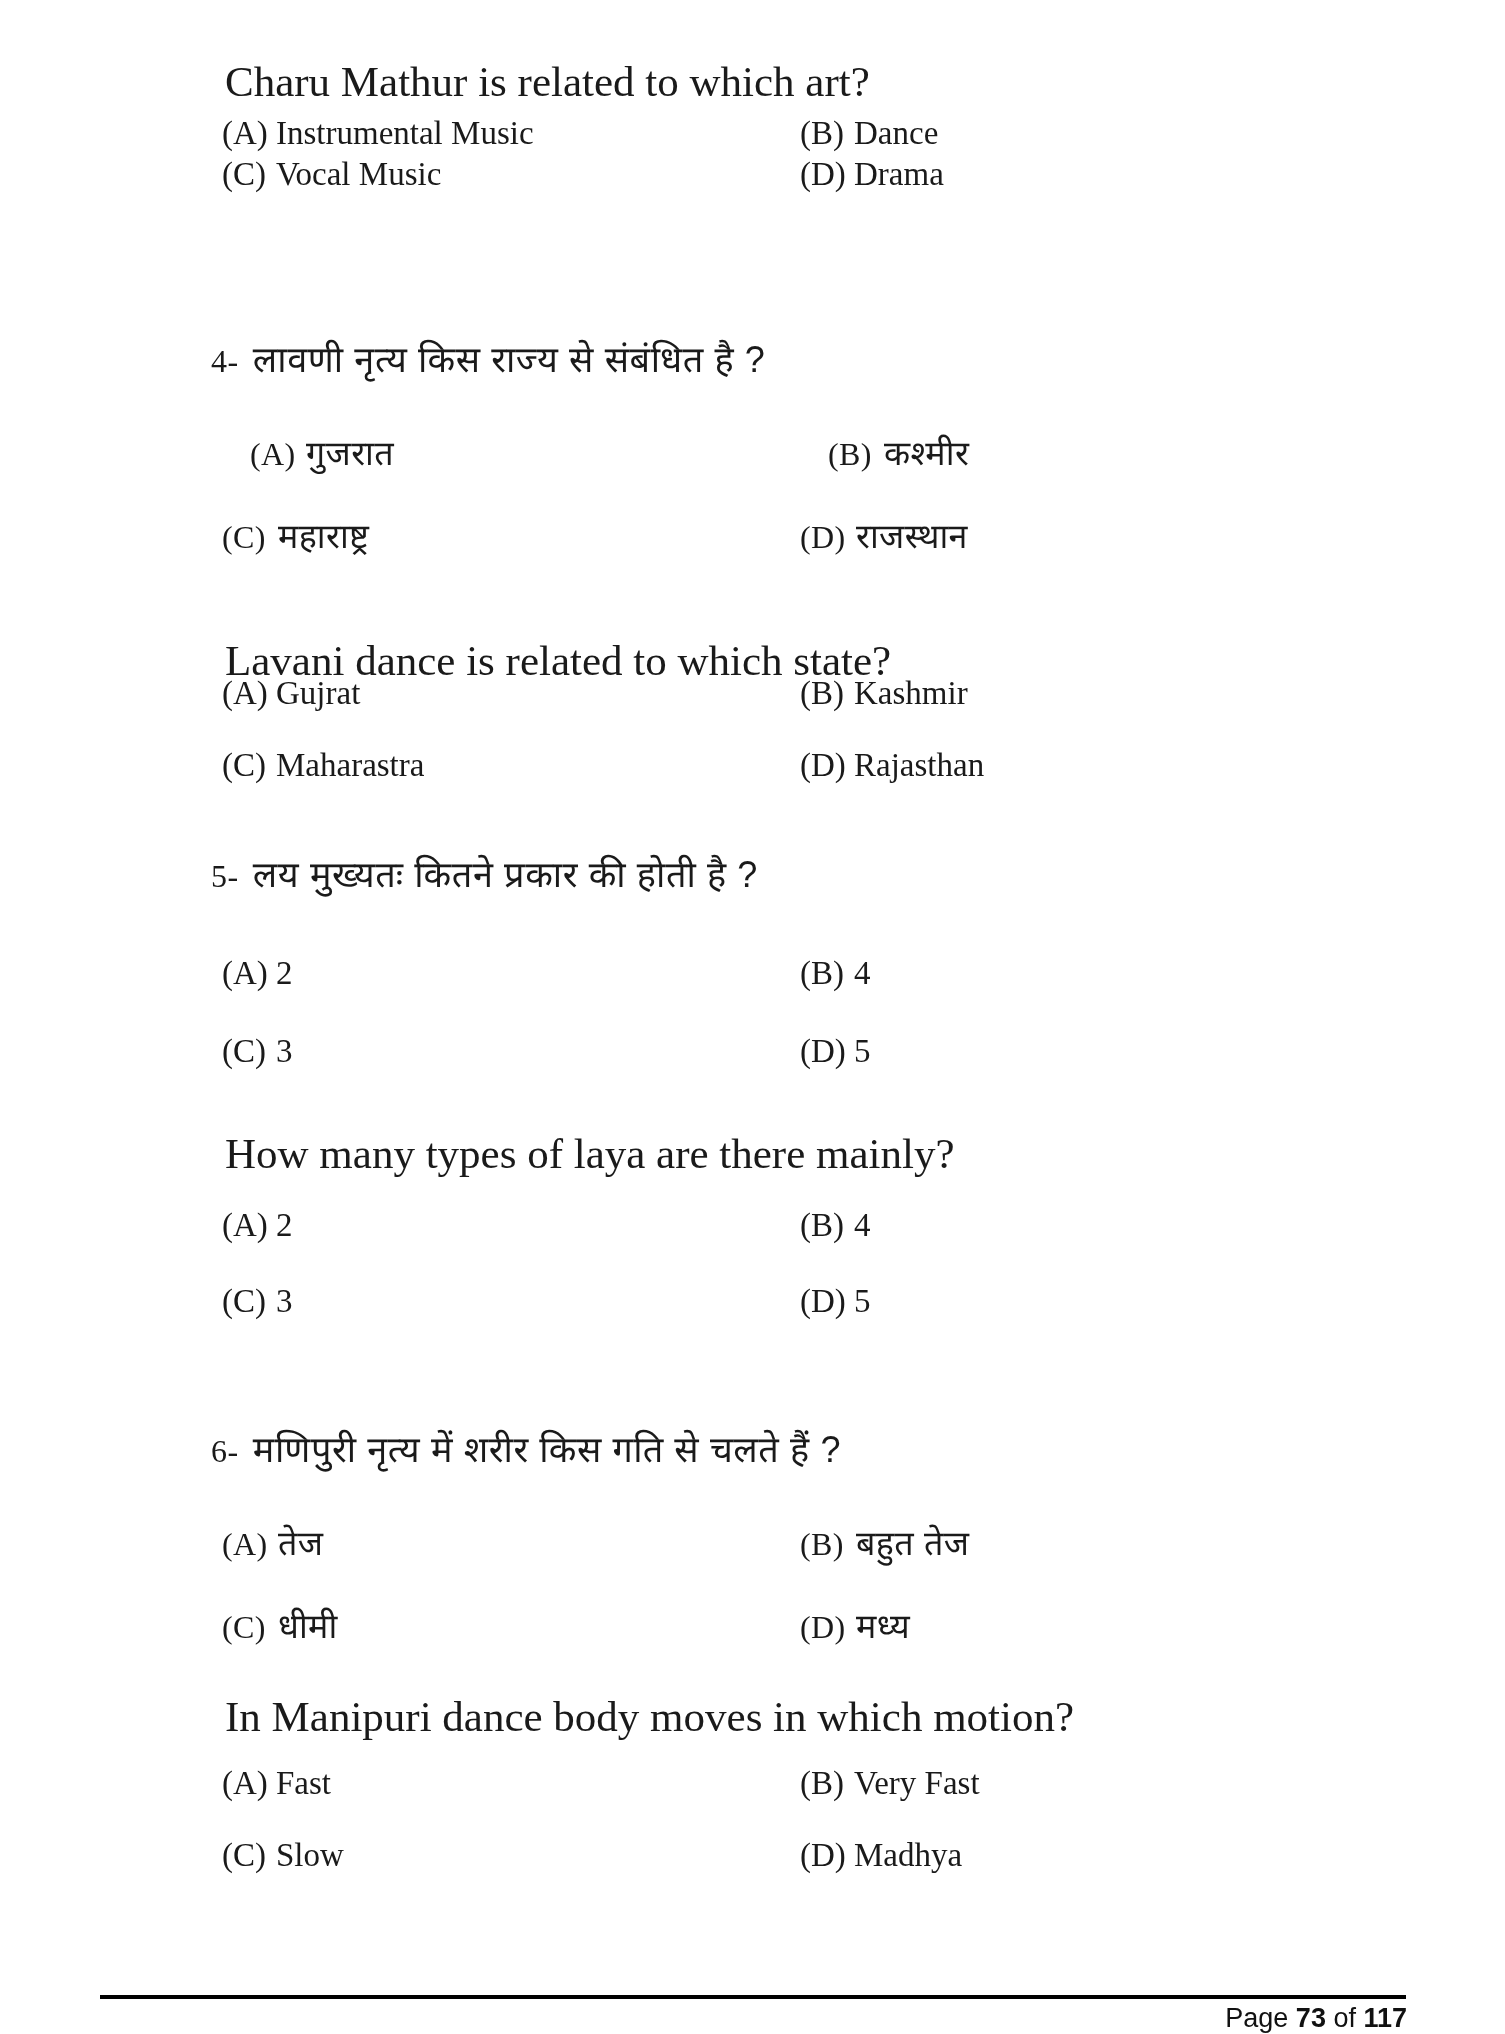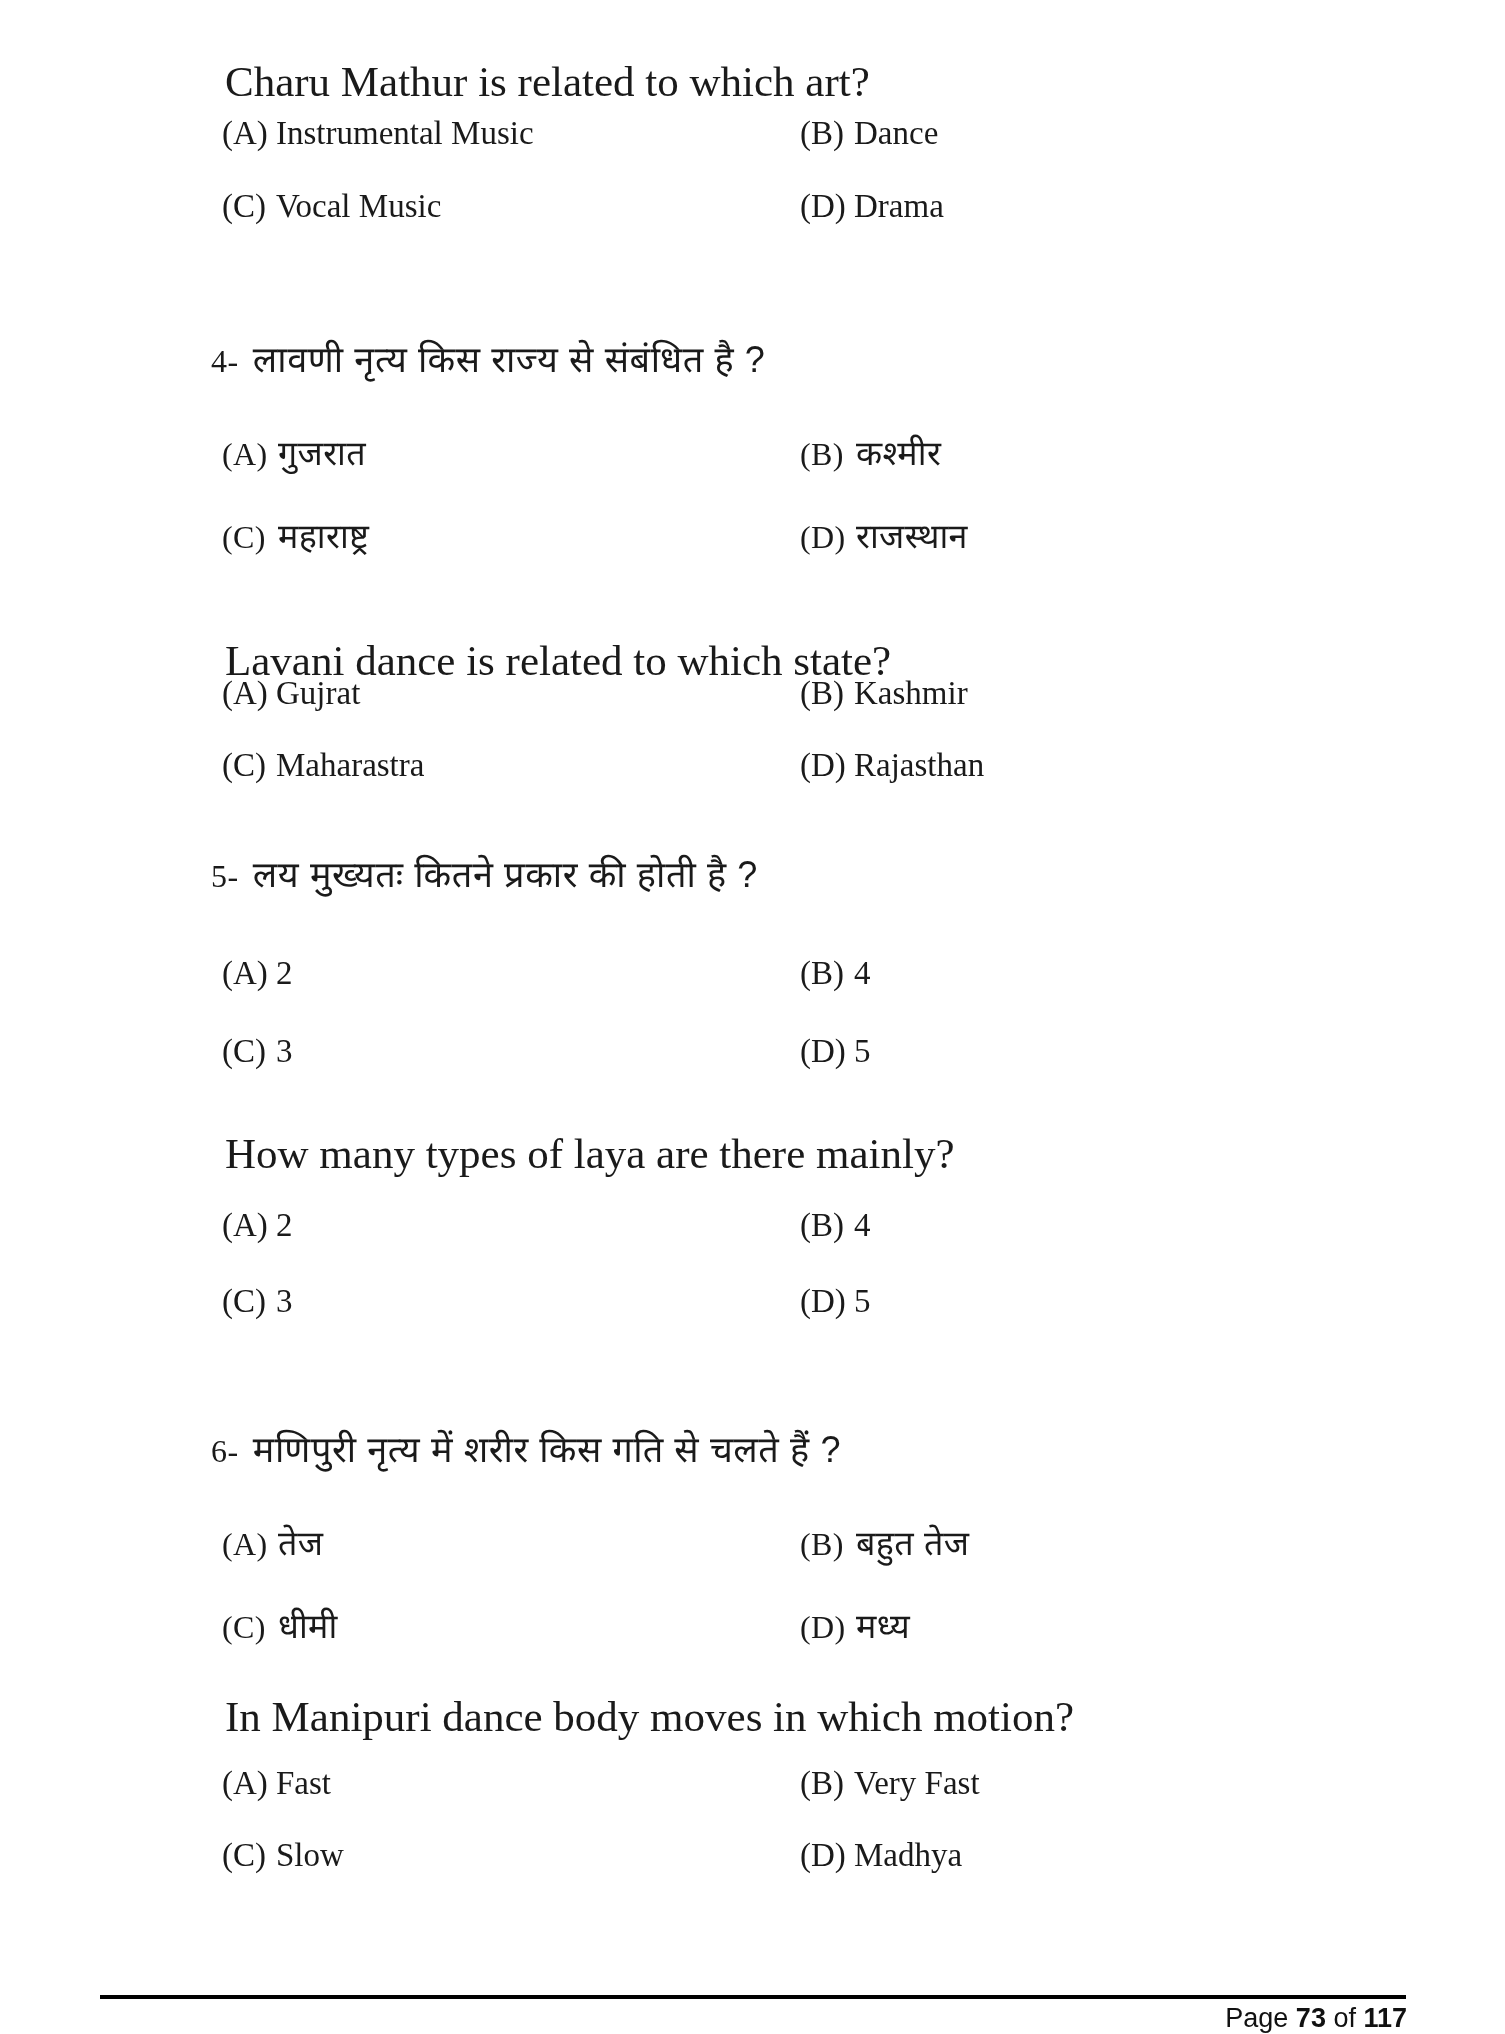--- a/index.html
+++ b/index.html
@@ -116,36 +116,36 @@
 
     <div class="opt-row" style="top:115px;">
       <div class="opt colA">
         <span class="lab">(A)</span><span>Instrumental Music</span>
       </div>
       <div class="opt colB">
         <span class="lab">(B)</span><span>Dance</span>
       </div>
     </div>
 
-    <div class="opt-row" style="top:188px;padding-left:26px;">
+    <div class="opt-row" style="top:156px;padding-left:26px;">
       <div class="opt colA">
         <span class="lab">(C)</span><span>Vocal Music</span>
       </div>
       <div class="opt colB">
         <span class="lab">(D)</span><span>Drama</span>
       </div>
     </div>
 
     <div class="q-stem hindi" style="top:340px;">
       <span class="qnum">4-</span><span>लावणी नृत्य किस राज्य से संबंधित है ?</span>
     </div>
 
     <div class="opt-row" style="top:333px;"></div>
 
-    <div class="opt-row" style="top:435px;">
+    <div class="opt-row" style="top:435px;margin-left:28px;">
       <div class="opt colA hindi">
         <span class="lab">(A)</span><span>गुजरात</span>
       </div>
       <div class="opt colB hindi">
         <span class="lab">(B)</span><span>कश्मीर</span>
       </div>
     </div>
 
     <div class="opt-row" style="top:518px;">
       <div class="opt colA hindi">

